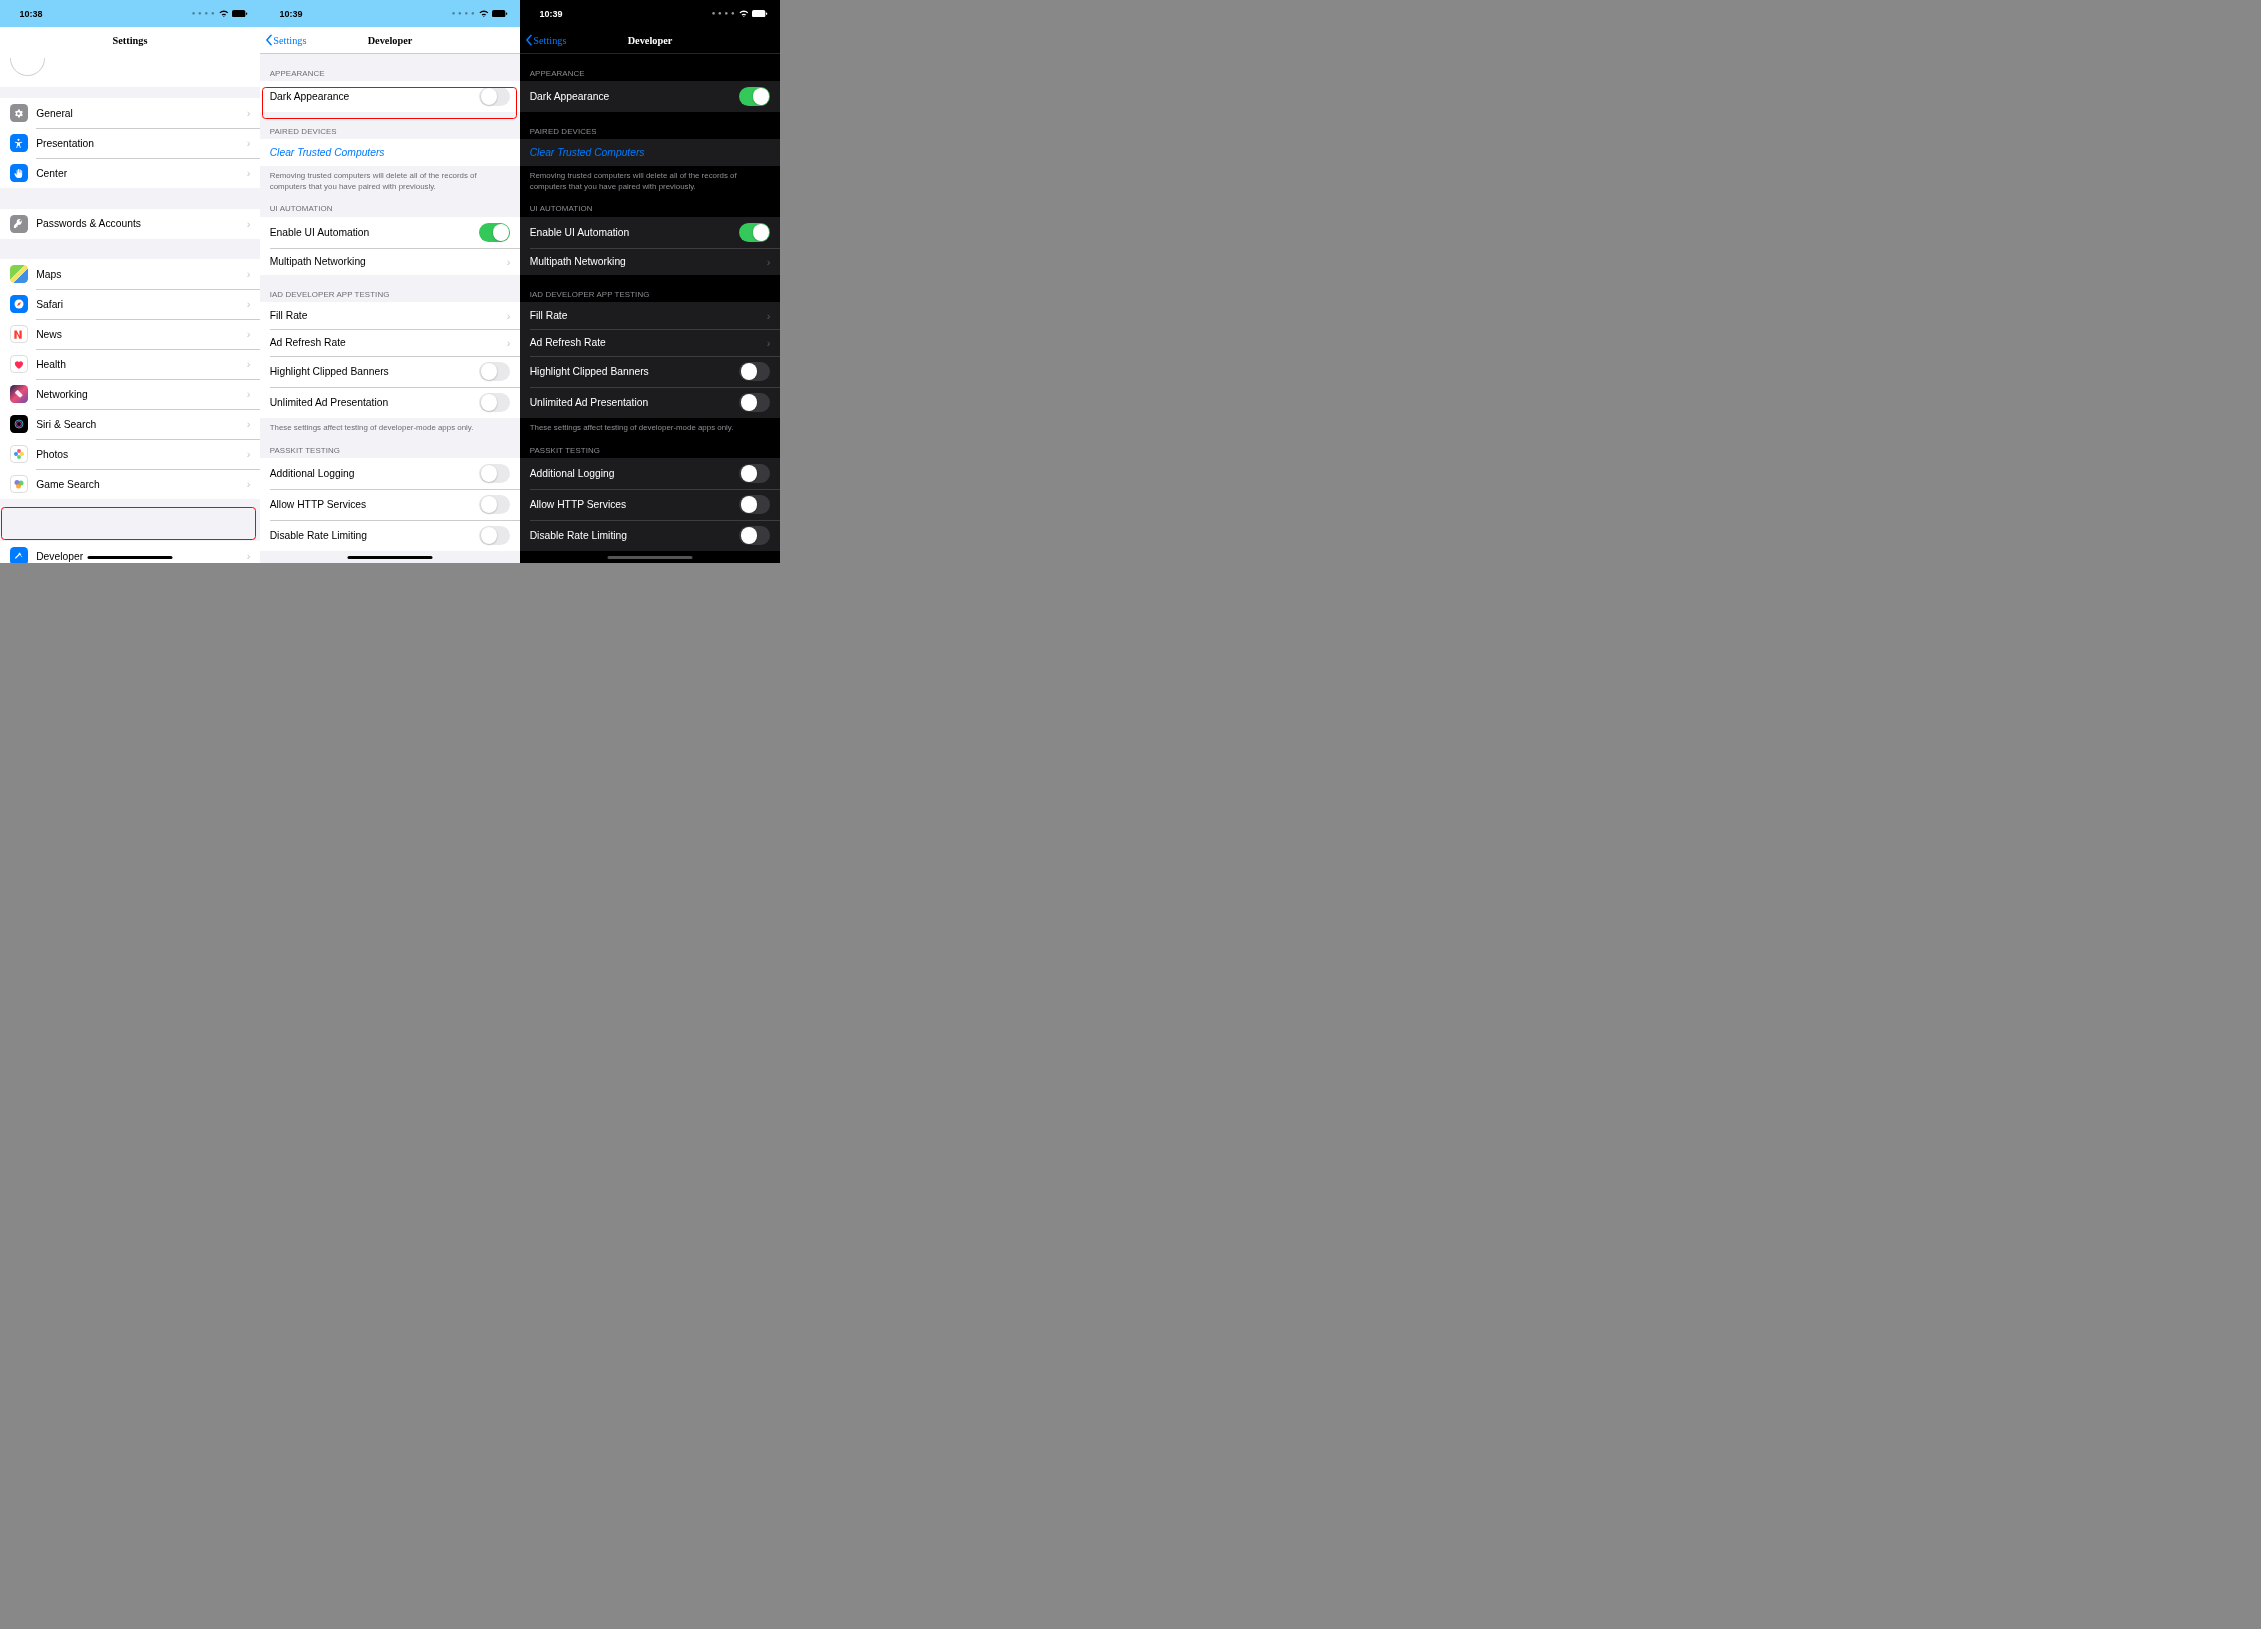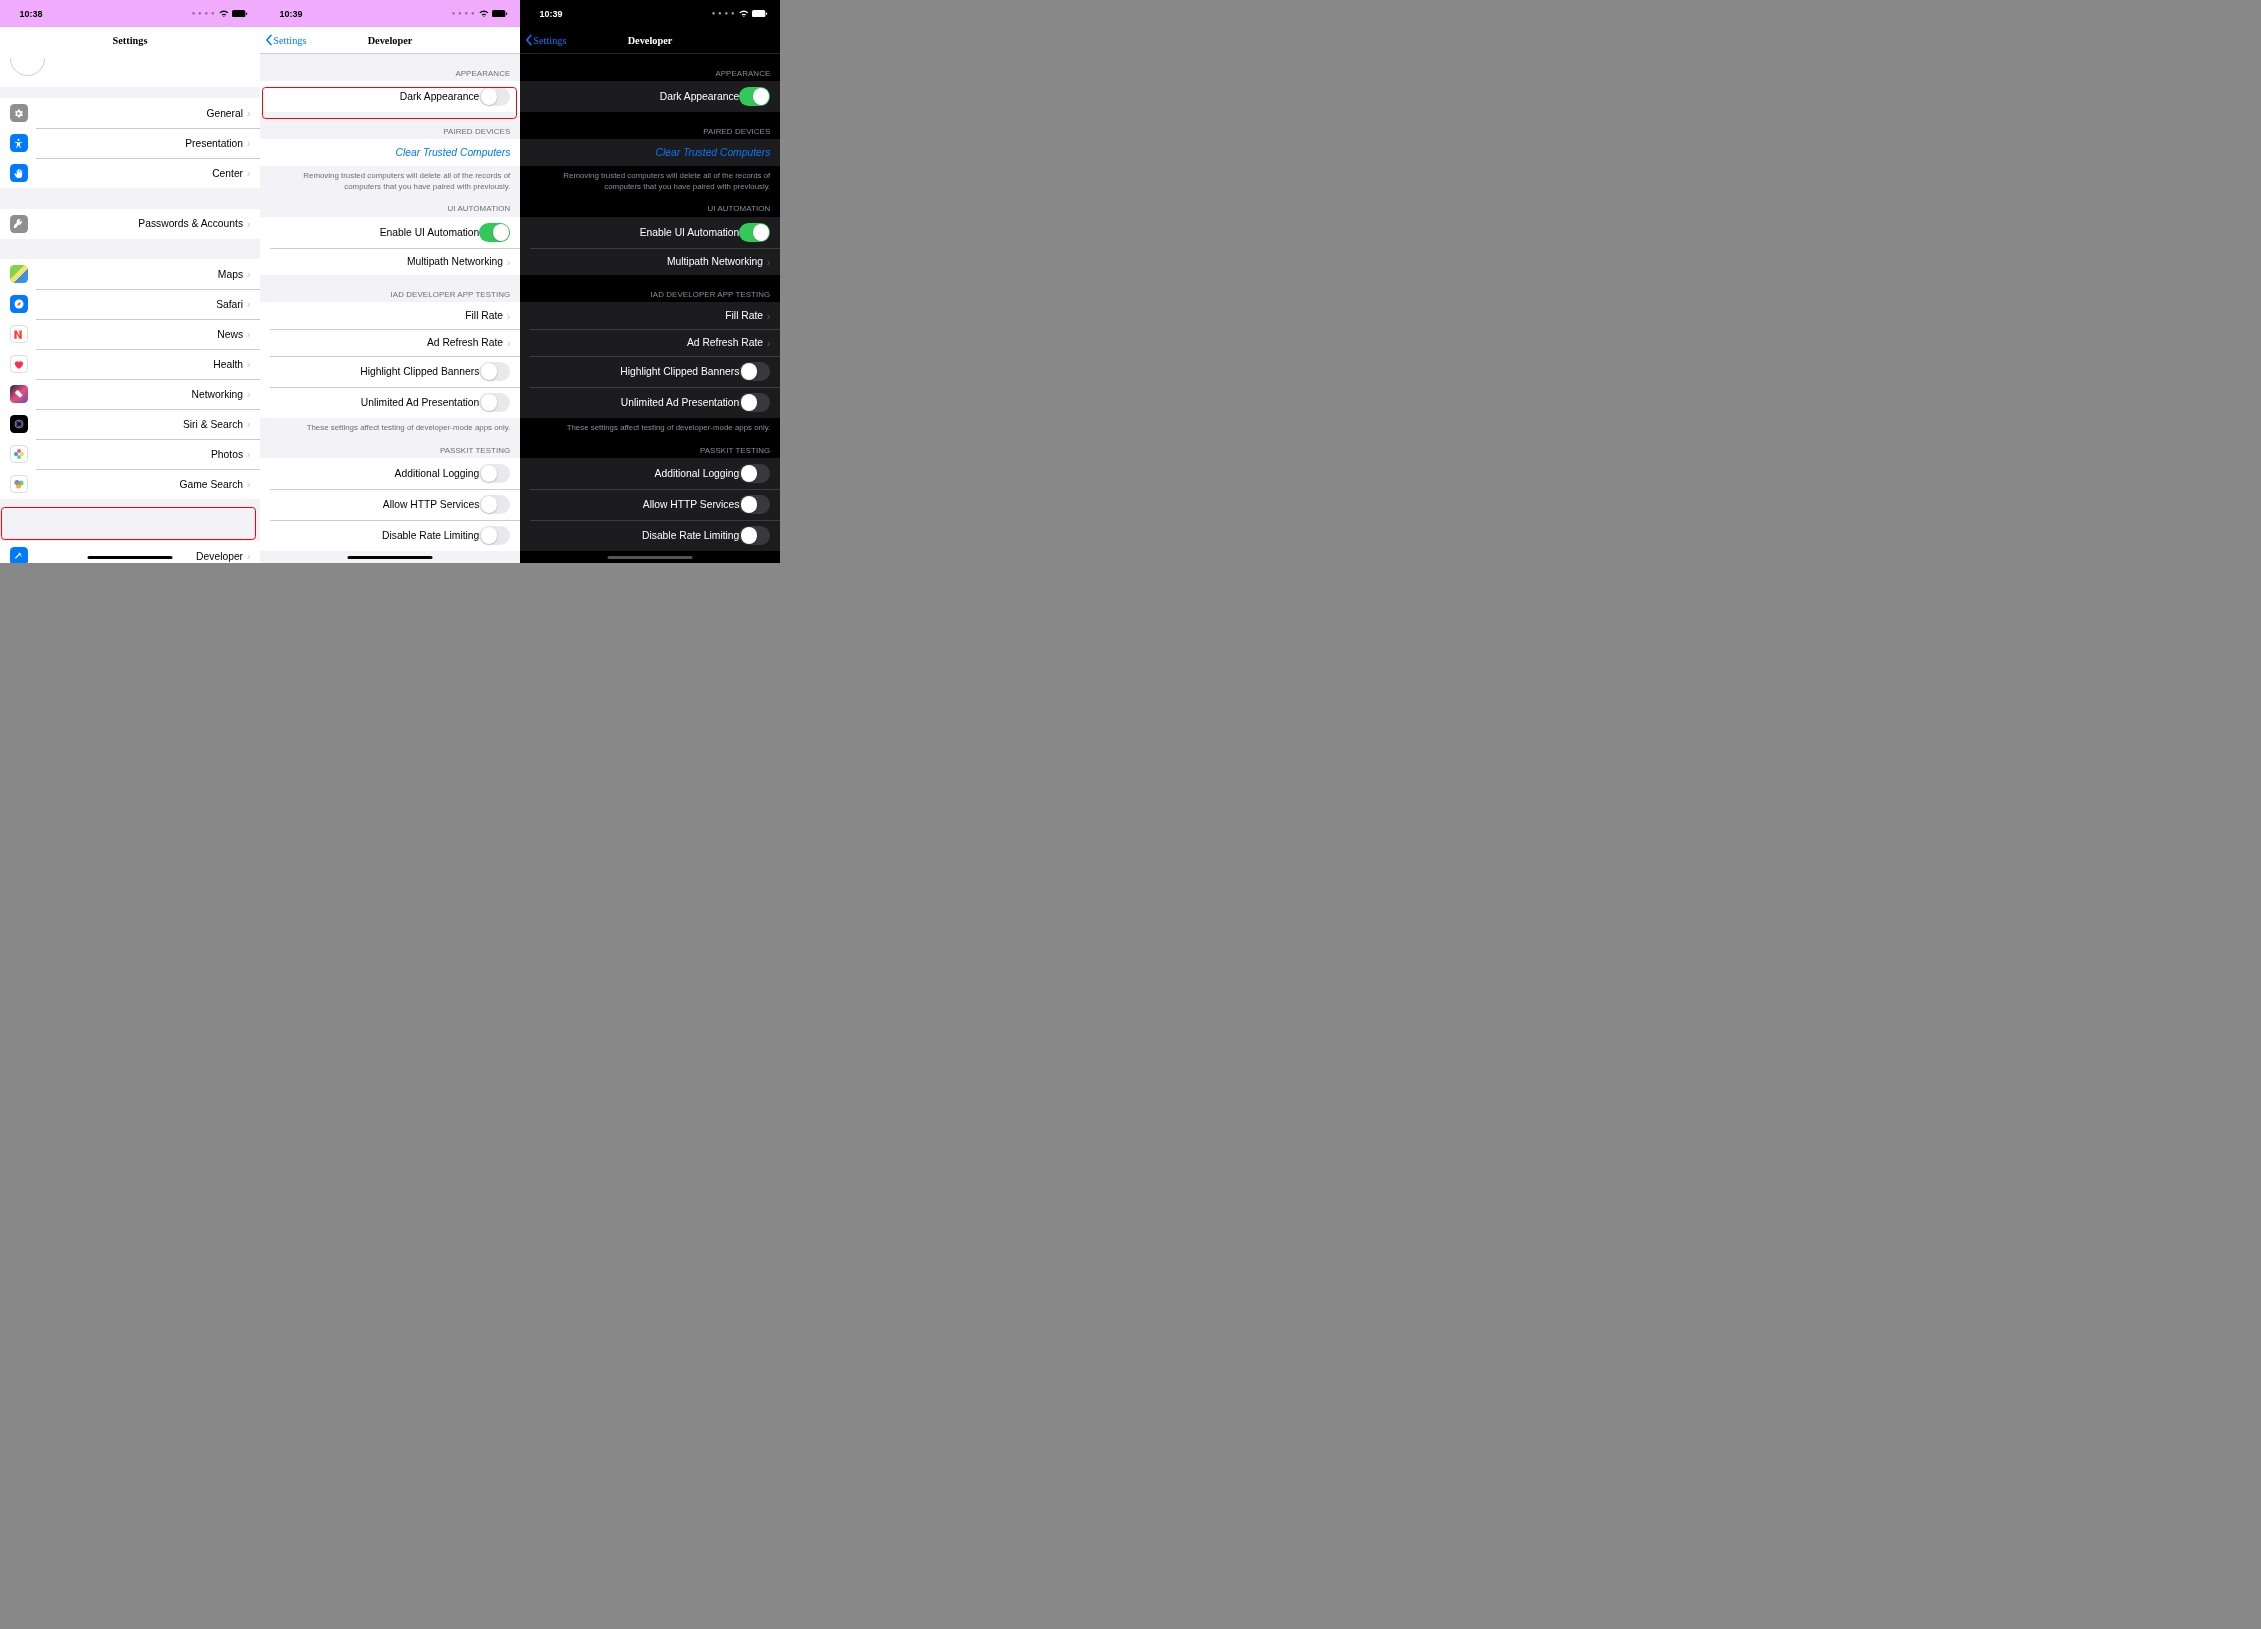--- a/index.html
+++ b/index.html
@@ -27,21 +27,21 @@
     height: 27px;
     display: flex;
     align-items: center;
     justify-content: space-between;
     padding: 0 12px 0 19.4px;
     font-size: 9px;
     font-weight: 600;
   }
   .statusbar .right { display: flex; align-items: center; gap: 3.6px; }
 
-  .light .statusbar { background: #f0abfc; color: #000; gap: 14px; }
+  .light .statusbar { background: #7dd3fc; color: #000; gap: 14px; }
   .dark  .statusbar { background: #000; color: #fff; }
 
   
   .navbar {
     height: 27px;
     display: flex;
     align-items: center;
     justify-content: center;
     position: relative;
     border-bottom: 0.3px solid rgba(0,0,0,0.2);
@@ -57,21 +57,21 @@
     position: absolute;
     left: 4.8px;
     display: flex;
     align-items: center;
     font-size: 10.3px;
     color: #007aff;
     gap: 1.2px;
   }
 
   
-  .content { flex: 1; overflow: hidden; text-align: right; }
+  .content { flex: 1; overflow: hidden; }
 
   
   .group-header {
     font-size: 7.9px;
     letter-spacing: 0.1px;
     padding: 14.5px 9.7px 3.6px 9.7px;
   }
   .light .group-header { color: #6d6d72; }
   .dark  .group-header { color: #8e8e93; }
 

